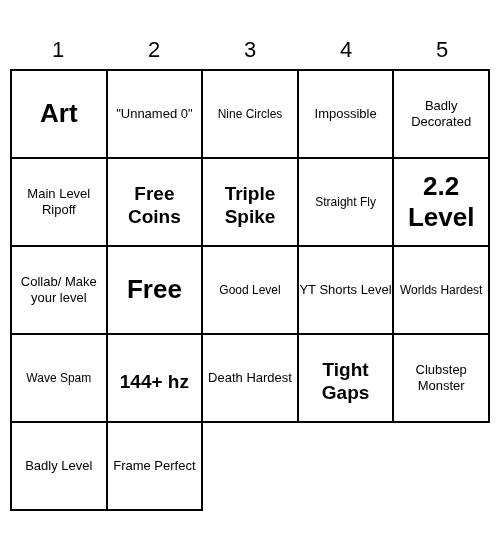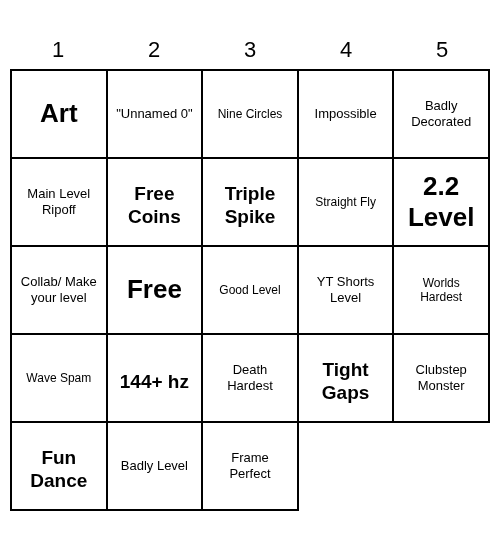--- a/index.html
+++ b/index.html
@@ -47,21 +47,21 @@
       width: 100%;
     }
 
     .cell {
       border-right: 2px solid #000;
       border-bottom: 2px solid #000;
       display: flex;
       align-items: center;
       justify-content: center;
       text-align: center;
-      padding: 7px;
+      padding: 0;
       min-height: 88px;
       line-height: 1.2;
     }
 
     .cell-text {
       font-family: Arial, sans-serif;
     }
 
     .cell-text.large {
       font-size: 26px;
@@ -149,22 +149,19 @@
       <div class="cell">
         <span class="cell-text small">Death Hardest</span>
       </div>
       <div class="cell">
         <span class="cell-text medium-bold">Tight Gaps</span>
       </div>
       <div class="cell">
         <span class="cell-text small">Clubstep Monster</span>
       </div>
       <div class="cell">
-        <span class="cell-text medium-bold">Fun Dance</span>
-      </div>
-      <div class="cell">
         <span class="cell-text small">Badly Level</span>
       </div>
       <div class="cell">
         <span class="cell-text small">Frame Perfect</span>
       </div>
     </div>
 </div>
 
 </body></html>

